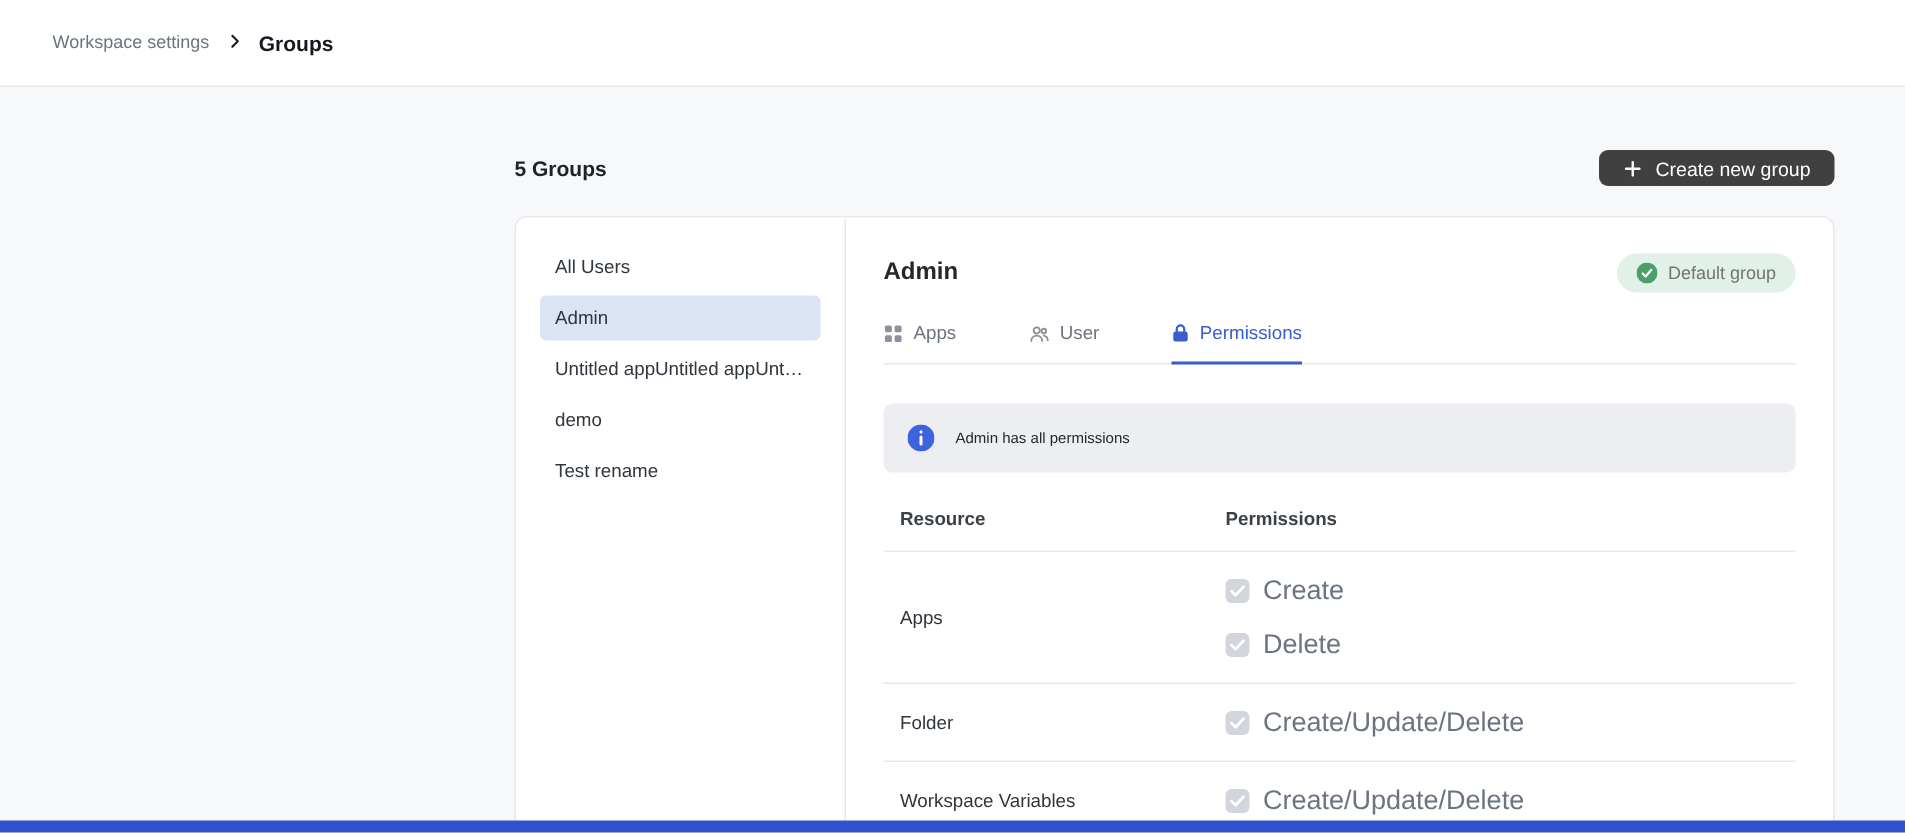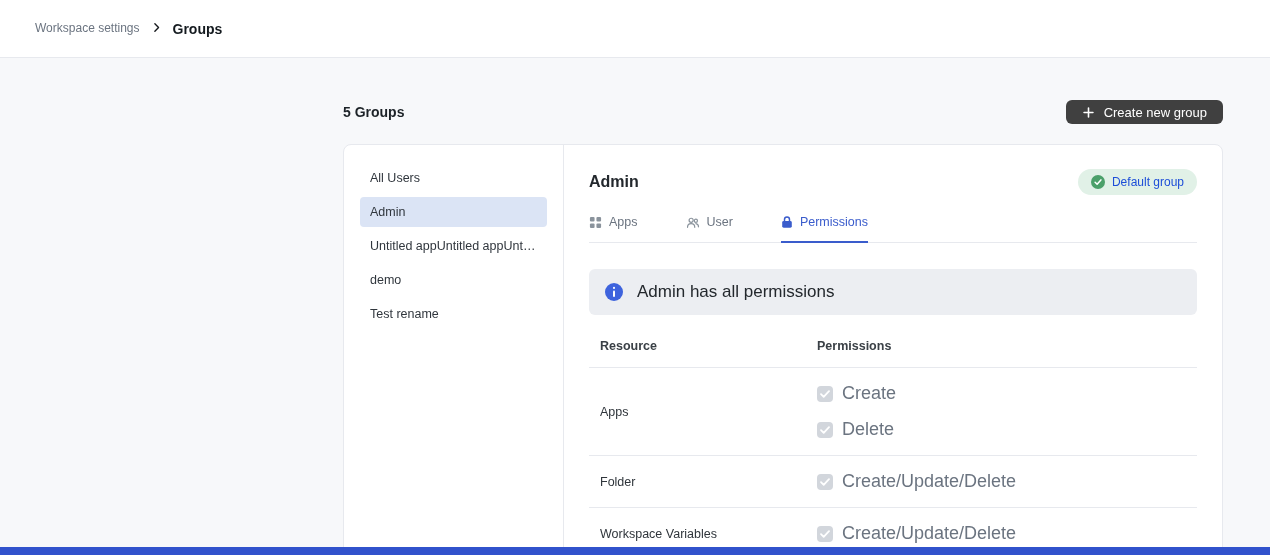--- a/index.html
+++ b/index.html
@@ -44,35 +44,35 @@
     font-size:12.5px; color:#30363d; border-radius:4px; cursor:pointer;
     white-space:nowrap; overflow:hidden; text-overflow:ellipsis;
   }
   .side-item.active { background:#dbe4f5; }
 
   .panel { flex:1; padding:24px 25px 0; min-width:0; }
   .panel-head { display:flex; justify-content:space-between; align-items:center; }
   .panel-title { font-size:16px; font-weight:700; color:#23282d; }
   .badge {
     display:flex; align-items:flex-start; gap:7px; background:#e1f1e7;
-    border-radius:14px; padding:6px 13px; font-size:12px; color:#1d4ed8;
+    border-radius:14px; padding:6px 13px; font-size:12px; color:#737373;
   }
 
   .tabs { display:flex; gap:48px; margin-top:20px; border-bottom:1px solid #e7e9ee; }
   .tab {
     display:flex; align-items:center; gap:7px; padding-bottom:12px;
     font-size:12.5px; color:#6b7480; cursor:pointer;
     border-bottom:2px solid transparent; margin-bottom:-1px;
   }
   .tab.active { color:#3a5ccc; border-bottom-color:#3a5ccc; font-weight:500; }
 
   .info-banner {
     margin-top:26px; background:#eceef2; border-radius:6px; padding:0 16px;
     height:46px; display:flex; align-items:center; gap:14px;
-    font-size:17px; color:#23282d;
+    font-size:10px; color:#23282d;
   }
 
   .perm-table { margin-top:24px; }
   .pt-head {
     display:flex; border-bottom:1px solid #e7e9ee; padding-bottom:14px;
     font-size:12.5px; font-weight:600; color:#3a4046;
   }
   .pt-col1 { width:218px; padding-left:11px; flex-shrink:0; }
   .pt-col2 { flex:1; padding-left:10px; }
   .pt-row { display:flex; align-items:center; border-bottom:1px solid #e7e9ee; padding:15px 0; }

